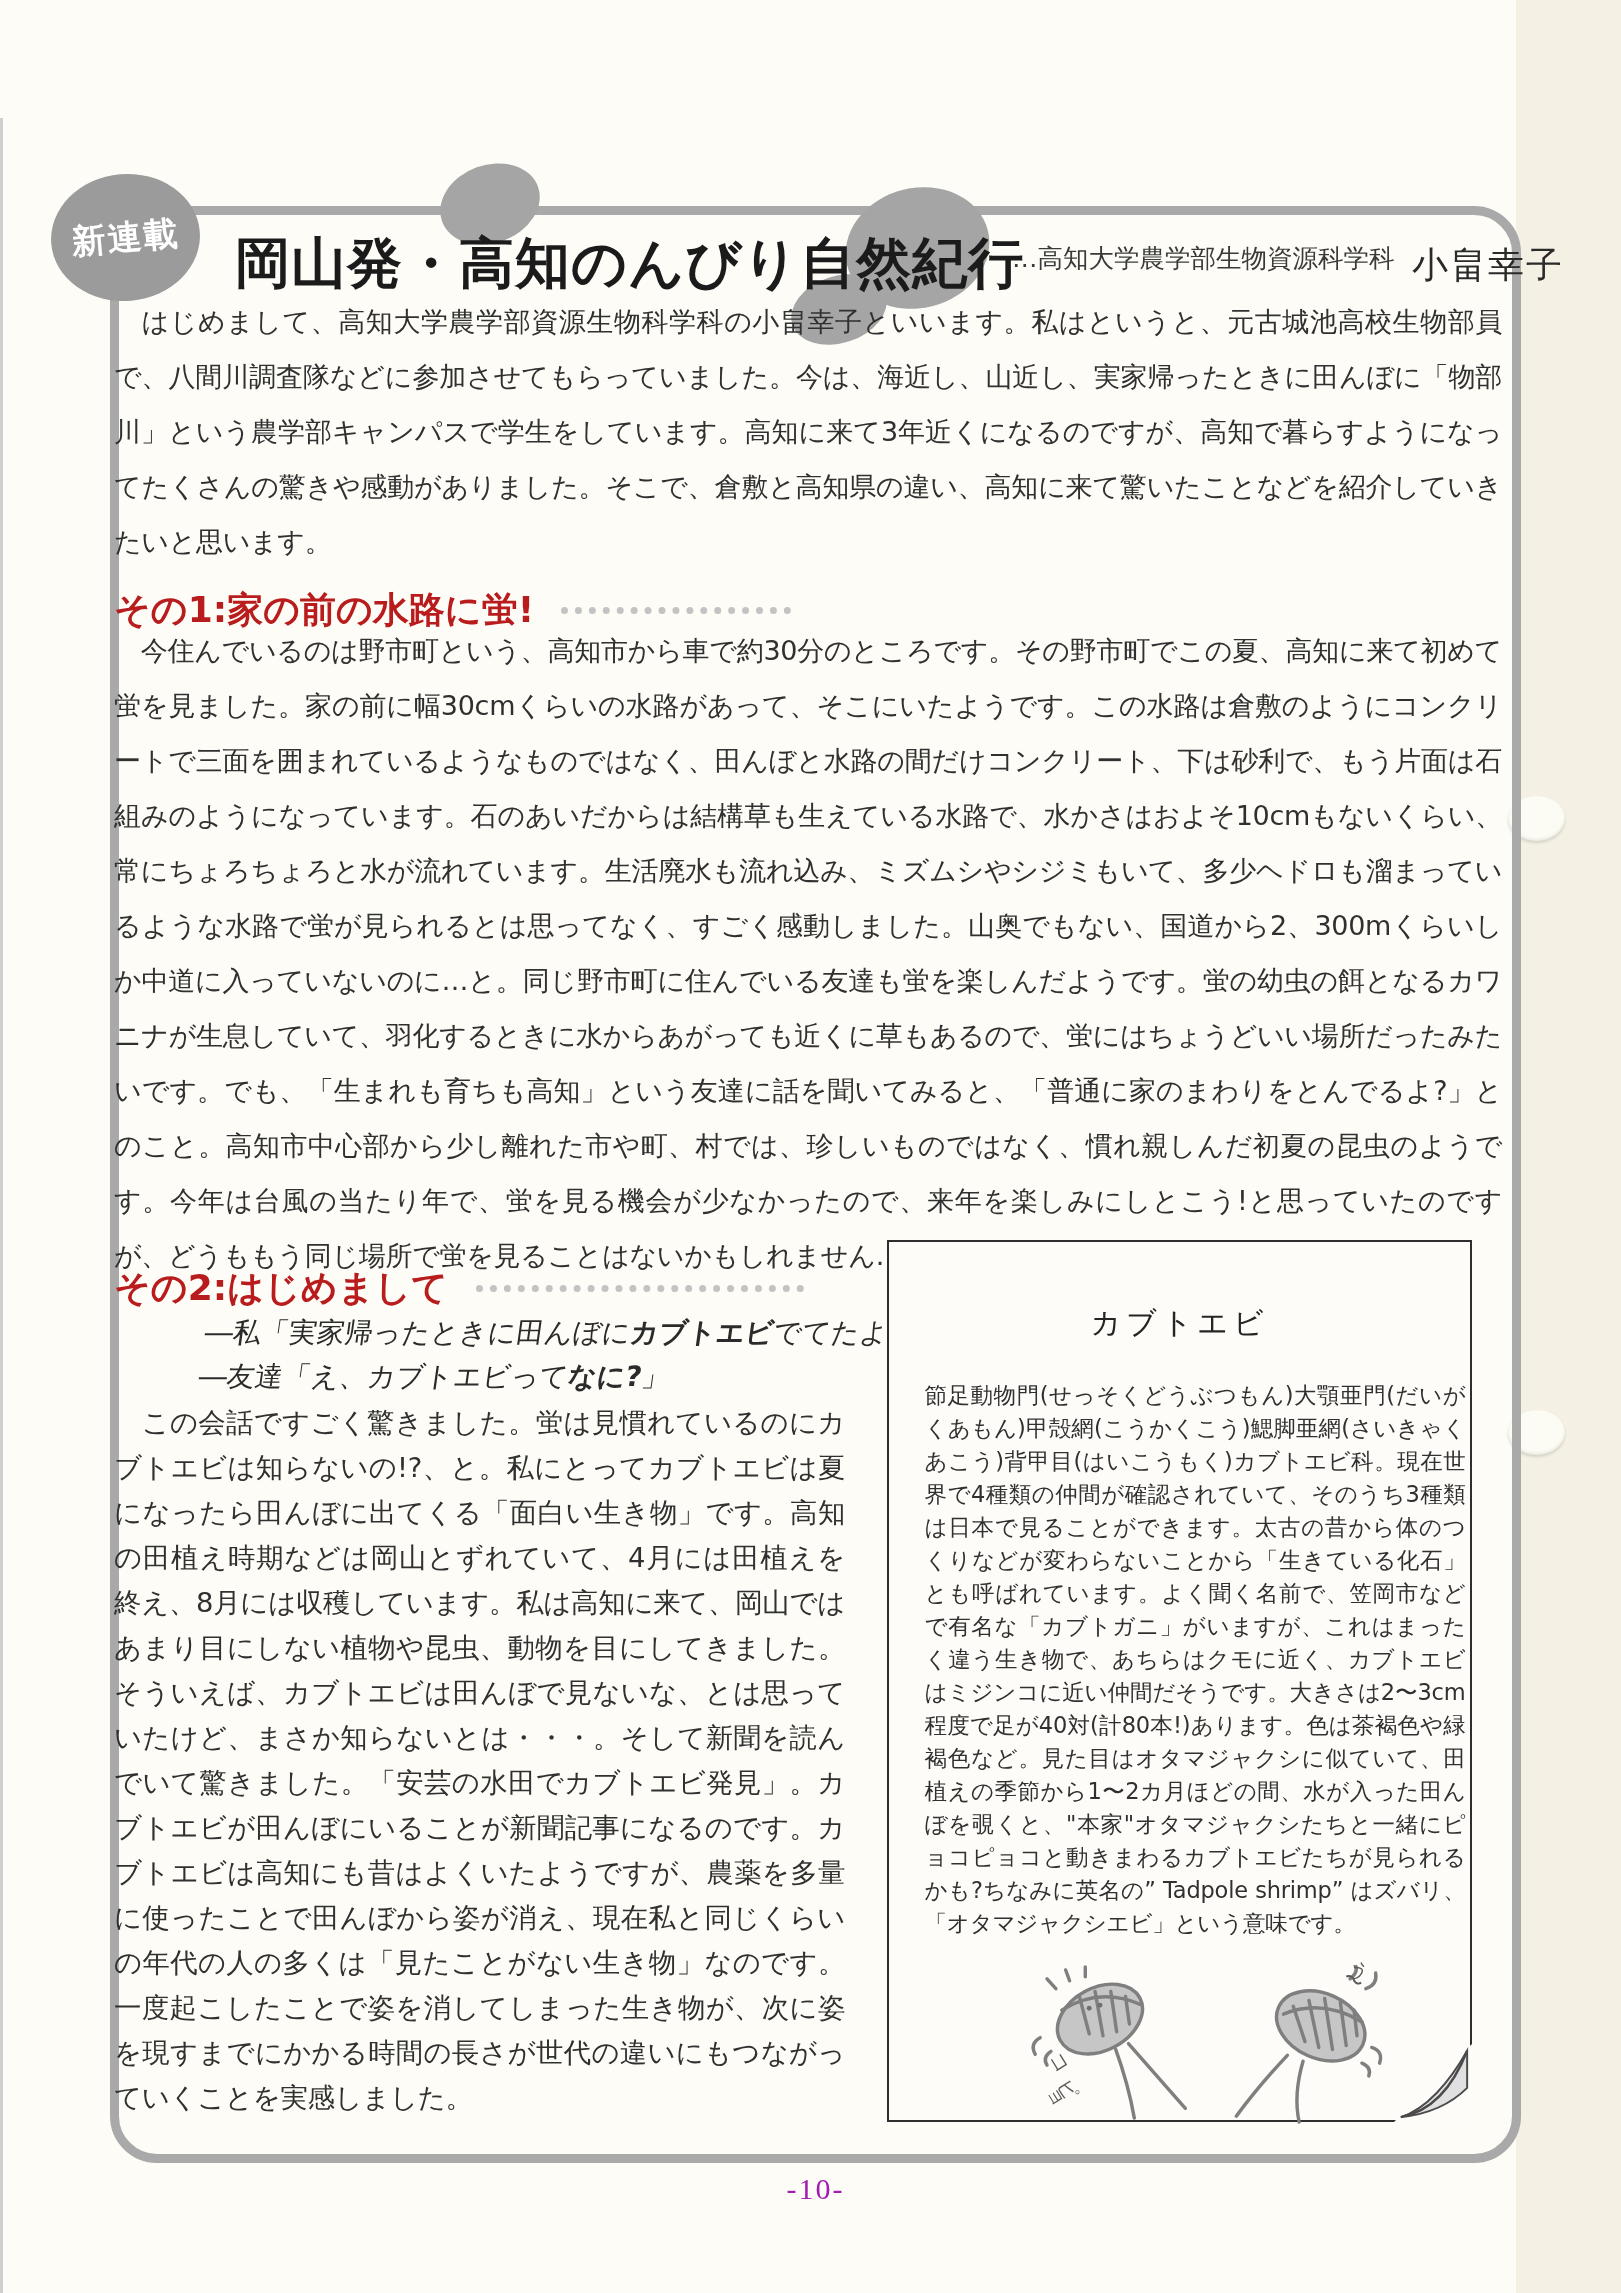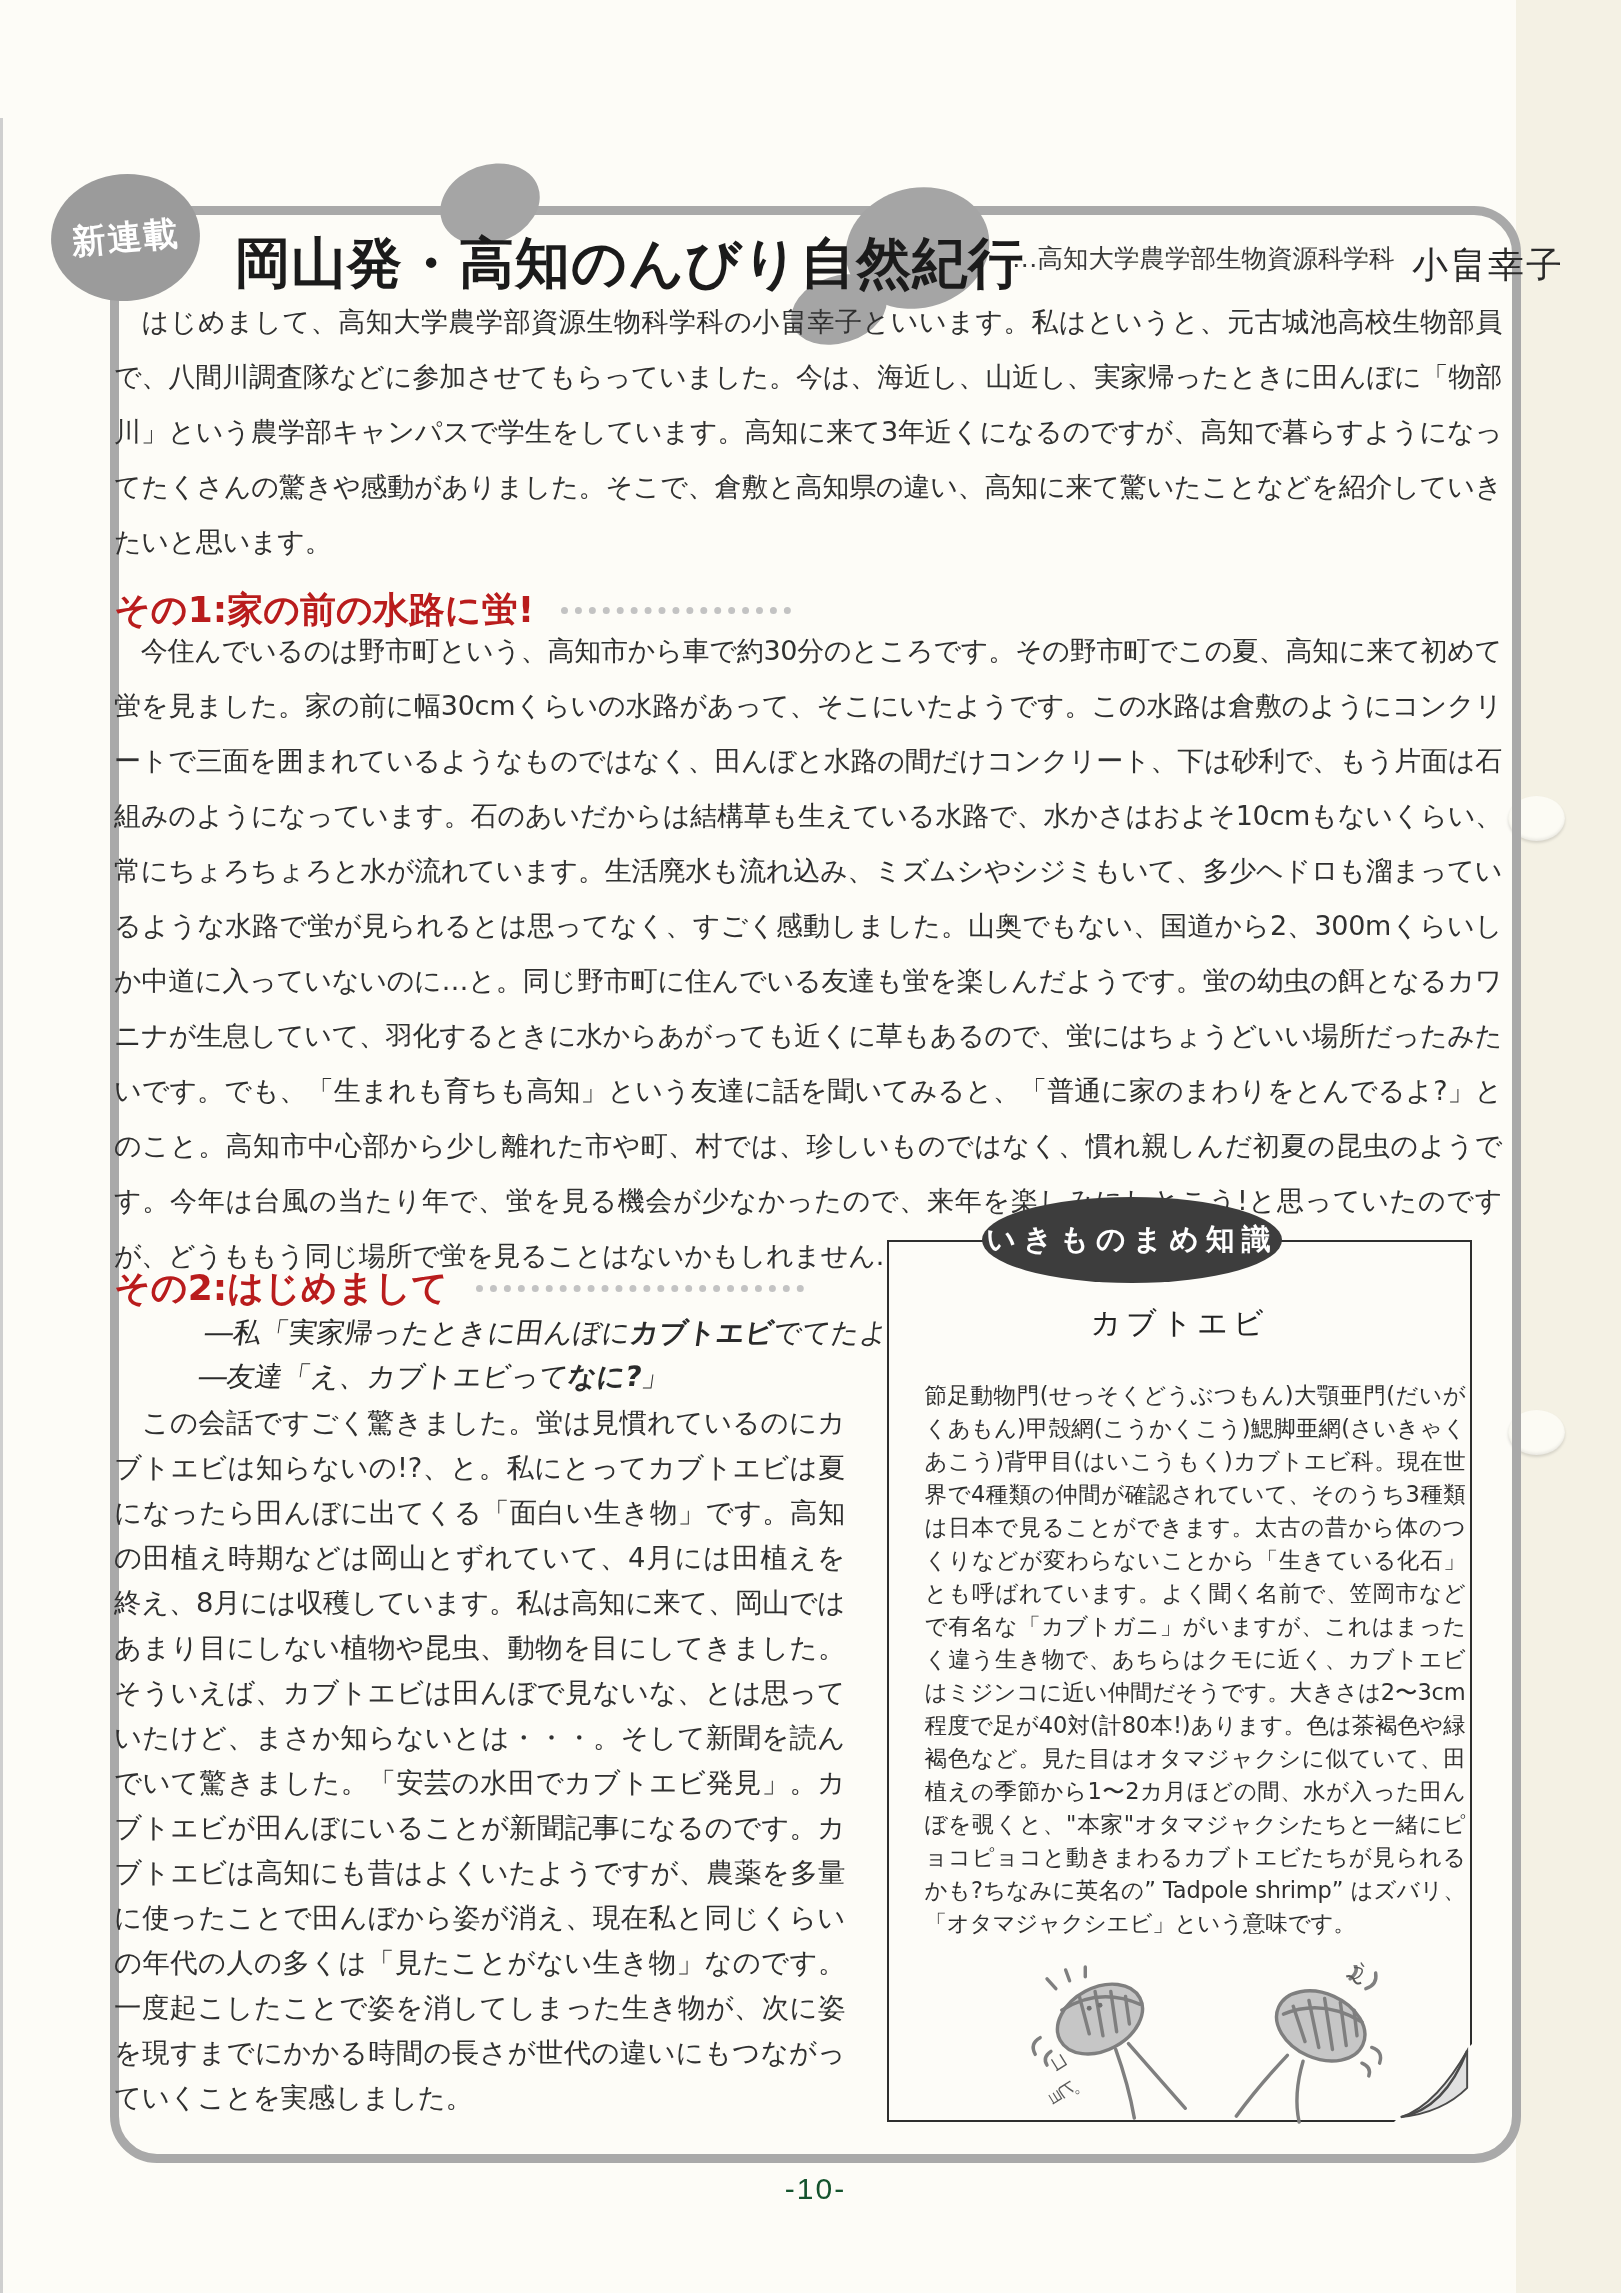--- a/index.html
+++ b/index.html
@@ -98,21 +98,21 @@
     transform:rotate(58deg);letter-spacing:2px;writing-mode:vertical-rl;
   }
   .sfx2{
     position:absolute;left:463px;top:706px;font-size:19.6px;color:#5a5a5a;
     transform:rotate(30deg);writing-mode:vertical-rl;
   }
   .dogear{position:absolute;right:-2.9px;bottom:-2.9px;}
 
   .pageno{
     position:absolute;left:737px;top:2172px;width:157px;text-align:center;
-    font-family:Liberation Sans, sans-serif;font-size:30px;color:#14532d;letter-spacing:2px;
+    font-family:Liberation Serif, serif;font-size:30px;color:#a21caf;letter-spacing:2px;
   }
 </style>
 </head>
 <body>
 
 <div class="left-scan-edge"></div>
 <div class="margin-strip"></div>
 <div class="hole hole-1"></div>
 <div class="hole hole-2"></div>
 
@@ -146,21 +146,20 @@
 </div>
 
 <div class="dialogue">
   <div><span>―私「実家帰ったときに田んぼに</span><b>カブトエビ</b><span>でてたよ」</span></div>
   <div><span>―友達「え、カブトエビって</span><b>なに?</b><span>」</span></div>
 </div>
 
 <p class="para s2col">　この会話ですごく驚きました。蛍は見慣れているのにカブトエビは知らないの!?、と。私にとってカブトエビは夏になったら田んぼに出てくる「面白い生き物」です。高知の田植え時期などは岡山とずれていて、4月には田植えを終え、8月には収穫しています。私は高知に来て、岡山ではあまり目にしない植物や昆虫、動物を目にしてきました。そういえば、カブトエビは田んぼで見ないな、とは思っていたけど、まさか知らないとは・・・。そして新聞を読んでいて驚きました。「安芸の水田でカブトエビ発見」。カブトエビが田んぼにいることが新聞記事になるのです。カブトエビは高知にも昔はよくいたようですが、農薬を多量に使ったことで田んぼから姿が消え、現在私と同じくらいの年代の人の多くは「見たことがない生き物」なのです。一度起こしたことで姿を消してしまった生き物が、次に姿を現すまでにかかる時間の長さが世代の違いにもつながっていくことを実感しました。</p>
 
 <div class="sidebar">
-  <div class="sb-badge">いきものまめ知識</div>
   <div class="sb-title">カブトエビ</div>
   <p class="sb-body">節足動物門(せっそくどうぶつもん)大顎亜門(だいがくあもん)甲殻網(こうかくこう)鰓脚亜網(さいきゃくあこう)背甲目(はいこうもく)カブトエビ科。現在世界で4種類の仲間が確認されていて、そのうち3種類は日本で見ることができます。太古の昔から体のつくりなどが変わらないことから「生きている化石」とも呼ばれています。よく聞く名前で、笠岡市などで有名な「カブトガニ」がいますが、これはまったく違う生き物で、あちらはクモに近く、カブトエビはミジンコに近い仲間だそうです。大きさは2〜3cm程度で足が40対(計80本!)あります。色は茶褐色や緑褐色など。見た目はオタマジャクシに似ていて、田植えの季節から1〜2カ月ほどの間、水が入った田んぼを覗くと、"本家"オタマジャクシたちと一緒にピョコピョコと動きまわるカブトエビたちが見られるかも?ちなみに英名の” Tadpole shrimp” はズバリ、「オタマジャクシエビ」という意味です。</p>
 
   <svg class="shrimp" width="412" height="162" viewBox="0 0 420 165">
 
     <g stroke="#7f7f7f" fill="none" stroke-width="3.5" stroke-linecap="round">
       <ellipse cx="105" cy="55" rx="46" ry="32" fill="#c6c6c6" transform="rotate(-28 105 55)"></ellipse>
       <path d="M66,46 Q104,22 146,40"></path>
       <path d="M84,32 L94,70"></path>
       <path d="M100,27 L108,72"></path>

